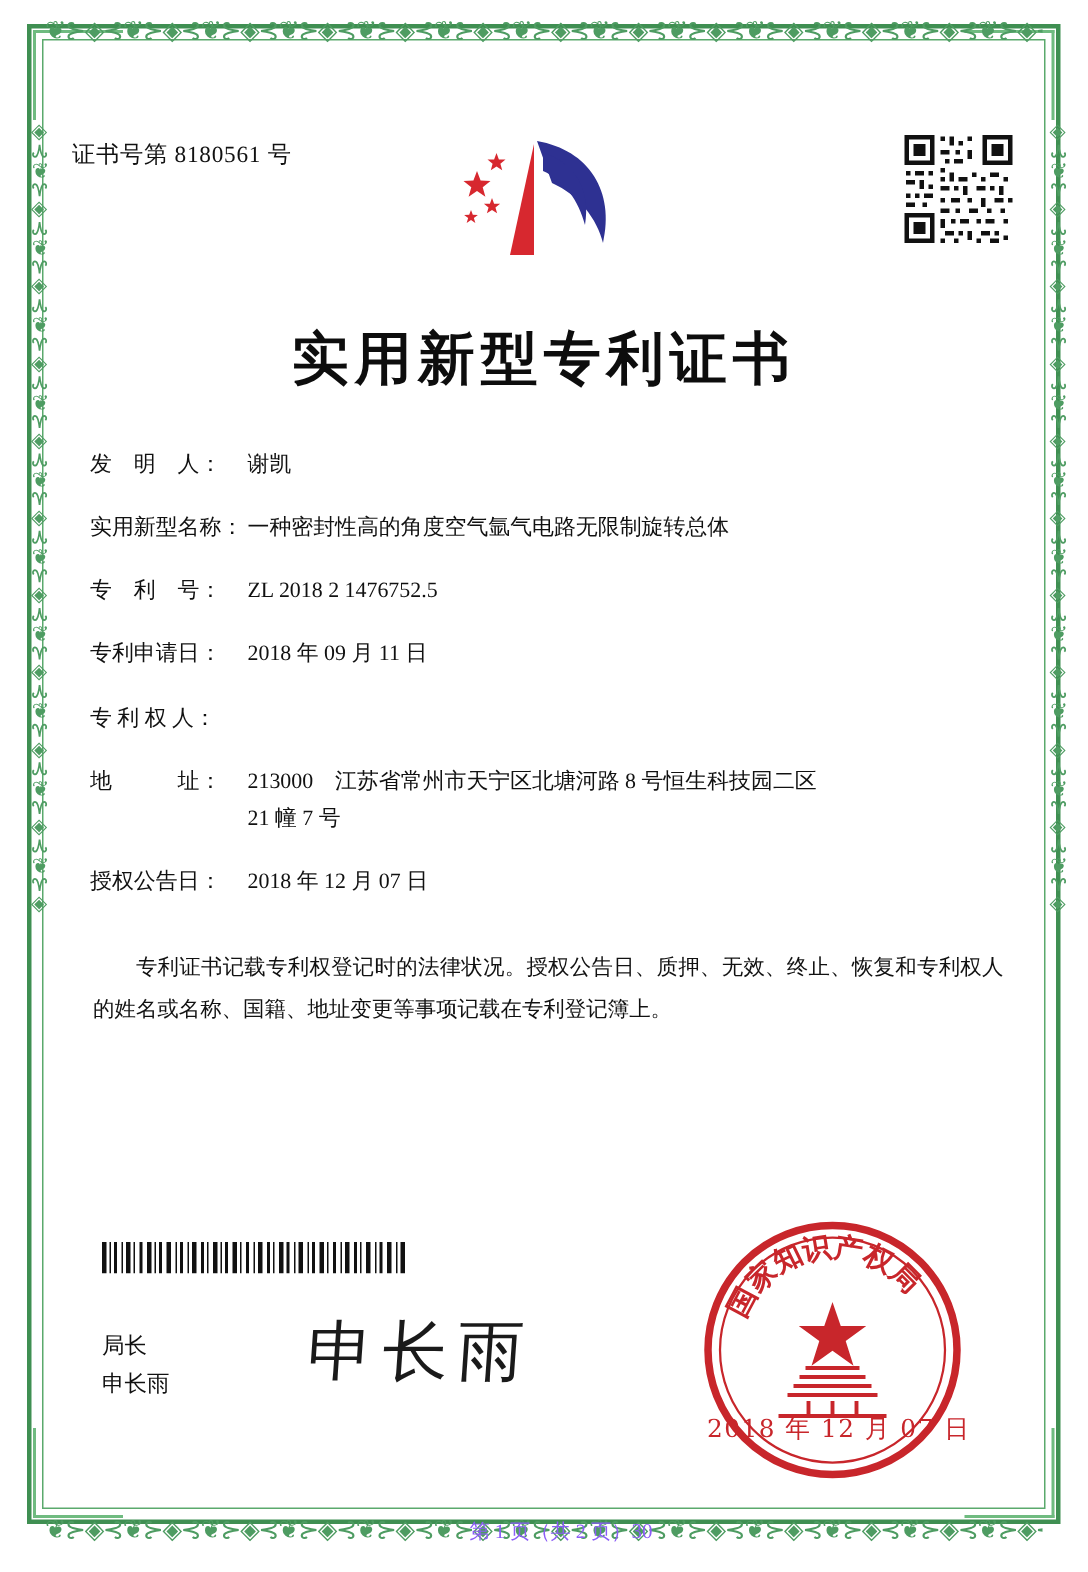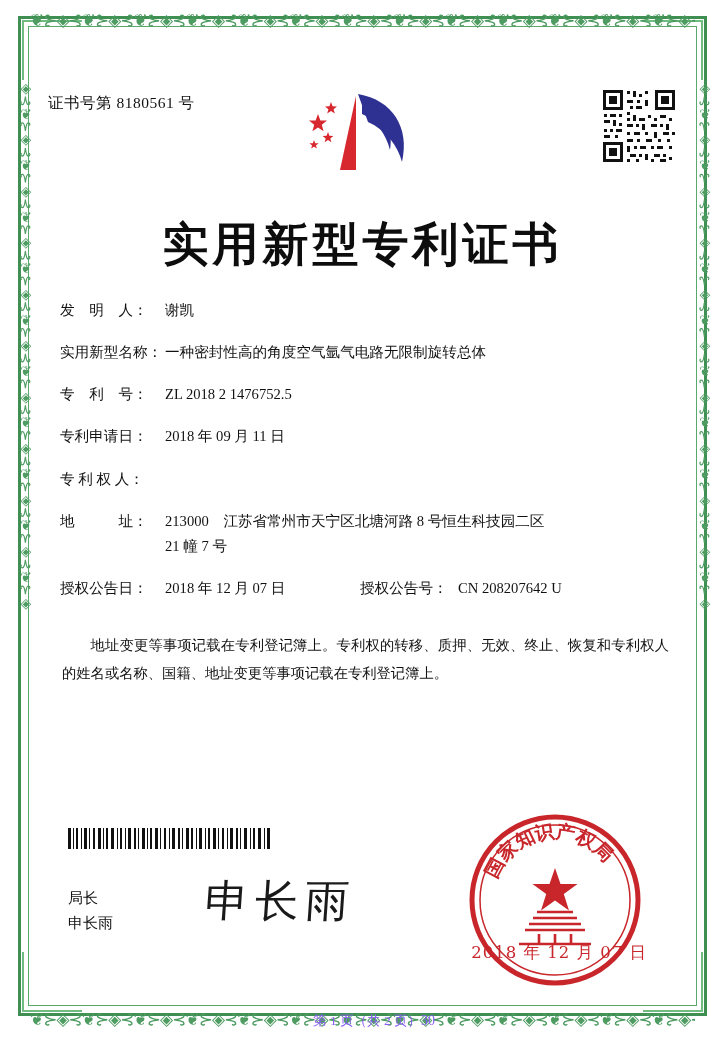--- a/index.html
+++ b/index.html
@@ -103,21 +103,21 @@
     height: 76px;
   }
 
   
   .title {
     position: absolute;
     left: 0;
     right: 0;
     top: 214px;
     text-align: center;
-    font-size: 46px;
+    font-size: 38px;
     font-weight: bold;
     letter-spacing: 4px;
     color: #0d0d0d;
     font-family: "DejaVu Serif", "Liberation Serif", serif;
   }
 
   
   .fields {
     position: absolute;
     left: 60px;
@@ -387,30 +387,26 @@
         <span>213000　江苏省常州市天宁区北塘河路 8 号恒生科技园二区</span>
         <span class="second-line">21 幢 7 号</span>
       </div>
     </div>
 
     <div class="row-dual">
       <div class="dual-left">
         <div class="f-label">授权公告日：</div>
         <div class="f-value">2018 年 12 月 07 日</div>
       </div>
-      <div class="dual-right">
-        <div class="f-label">授权公告号：</div>
-        <div class="f-value">CN 208207642 U</div>
-      </div>
     </div>
 
   </div>
 
   <div class="paras">
-    <p class="para">地址变更等事项记载在专利登记簿上。专利权的转移、质押、无效、终止、恢复和专利权人的姓名或名称、国籍、地址变更等事项记载在专利登记簿上。</p>
+    <p class="para">专利证书记载专利权登记时的法律状况。授权公告日、质押、无效、终止、恢复和专利权人的姓名或名称、国籍、地址变更等事项记载在专利登记簿上。</p>
   </div>
 
   <div class="barcode">
     <svg viewBox="0 0 205 21" width="205" height="21" preserveAspectRatio="none">
       <g fill="#111111">
         <rect x="0" y="0" width="3" height="21"></rect>
           <rect x="5" y="0" width="1" height="21"></rect>
         <rect x="8" y="0" width="2" height="21"></rect>
           <rect x="13" y="0" width="1" height="21"></rect>
         <rect x="16" y="0" width="3" height="21"></rect>

